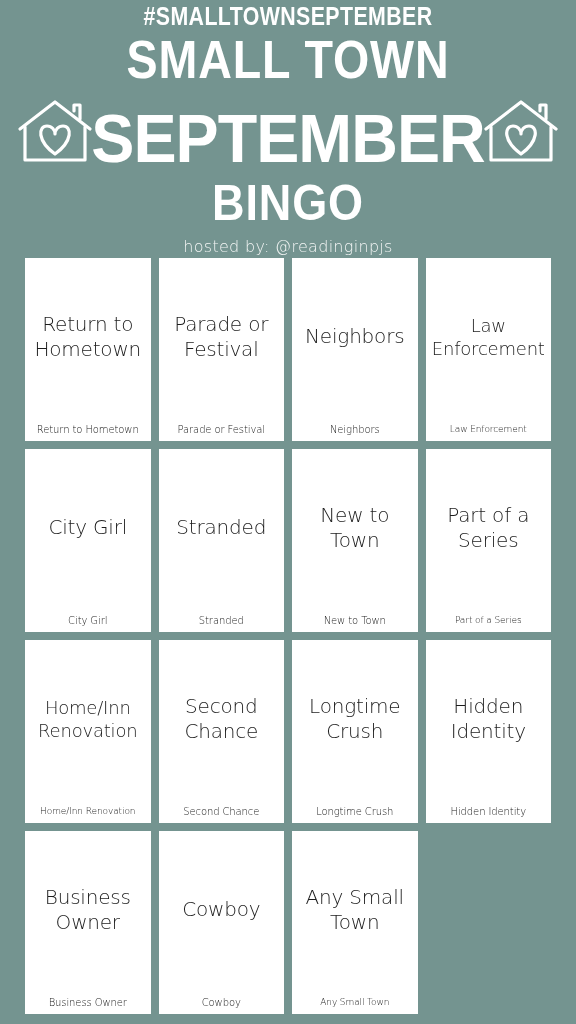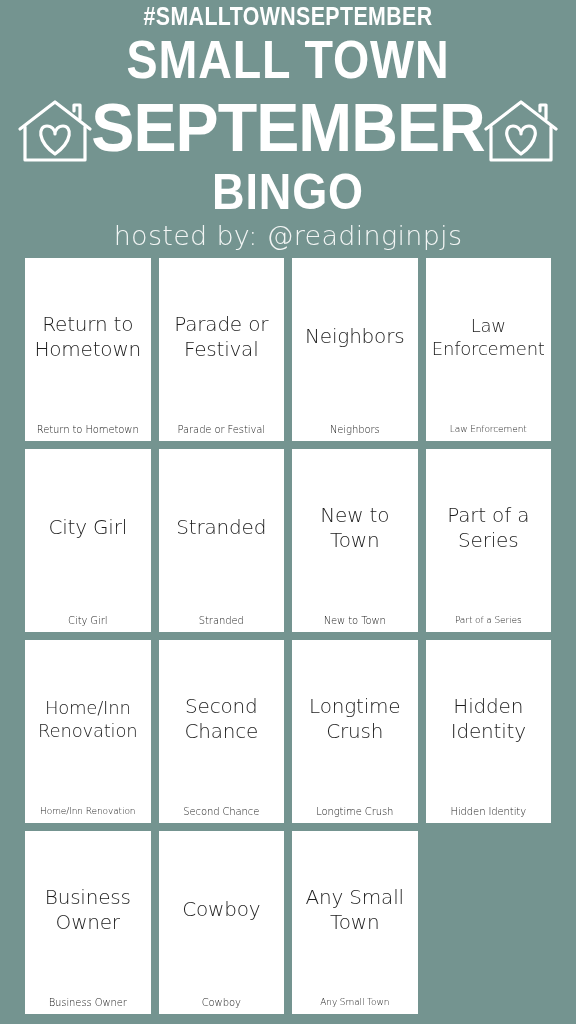--- a/index.html
+++ b/index.html
@@ -55,21 +55,21 @@
     letter-spacing: 1px;
     transform: scaleX(0.88);
     transform-origin: center center;
     white-space: nowrap;
     margin-top: 2px;
   }
 
   .septemberRow {
     position: relative;
     height: 76px;
-    margin-top: 2px;
+    margin-top: 13px;
   }
 
   .title-september {
     text-align: center;
     color: #ffffff;
     font-family: "Liberation Sans", sans-serif;
     font-weight: bold;
     font-size: 68px;
     line-height: 76px;
     letter-spacing: -1px;
@@ -90,21 +90,21 @@
     transform-origin: center center;
     white-space: nowrap;
     margin-top: 0px;
   }
 
   .hosted {
     text-align: center;
     color: #f2f5f4;
     font-family: "DejaVu Sans", sans-serif;
     font-weight: 300;
-    font-size: 27px;
+    font-size: 16px;
     line-height: 26px;
     letter-spacing: 0.3px;
     margin-top: 4px;
     white-space: nowrap;
   }
 
   .house {
     position: absolute;
     top: 96px;
     width: 78px;

